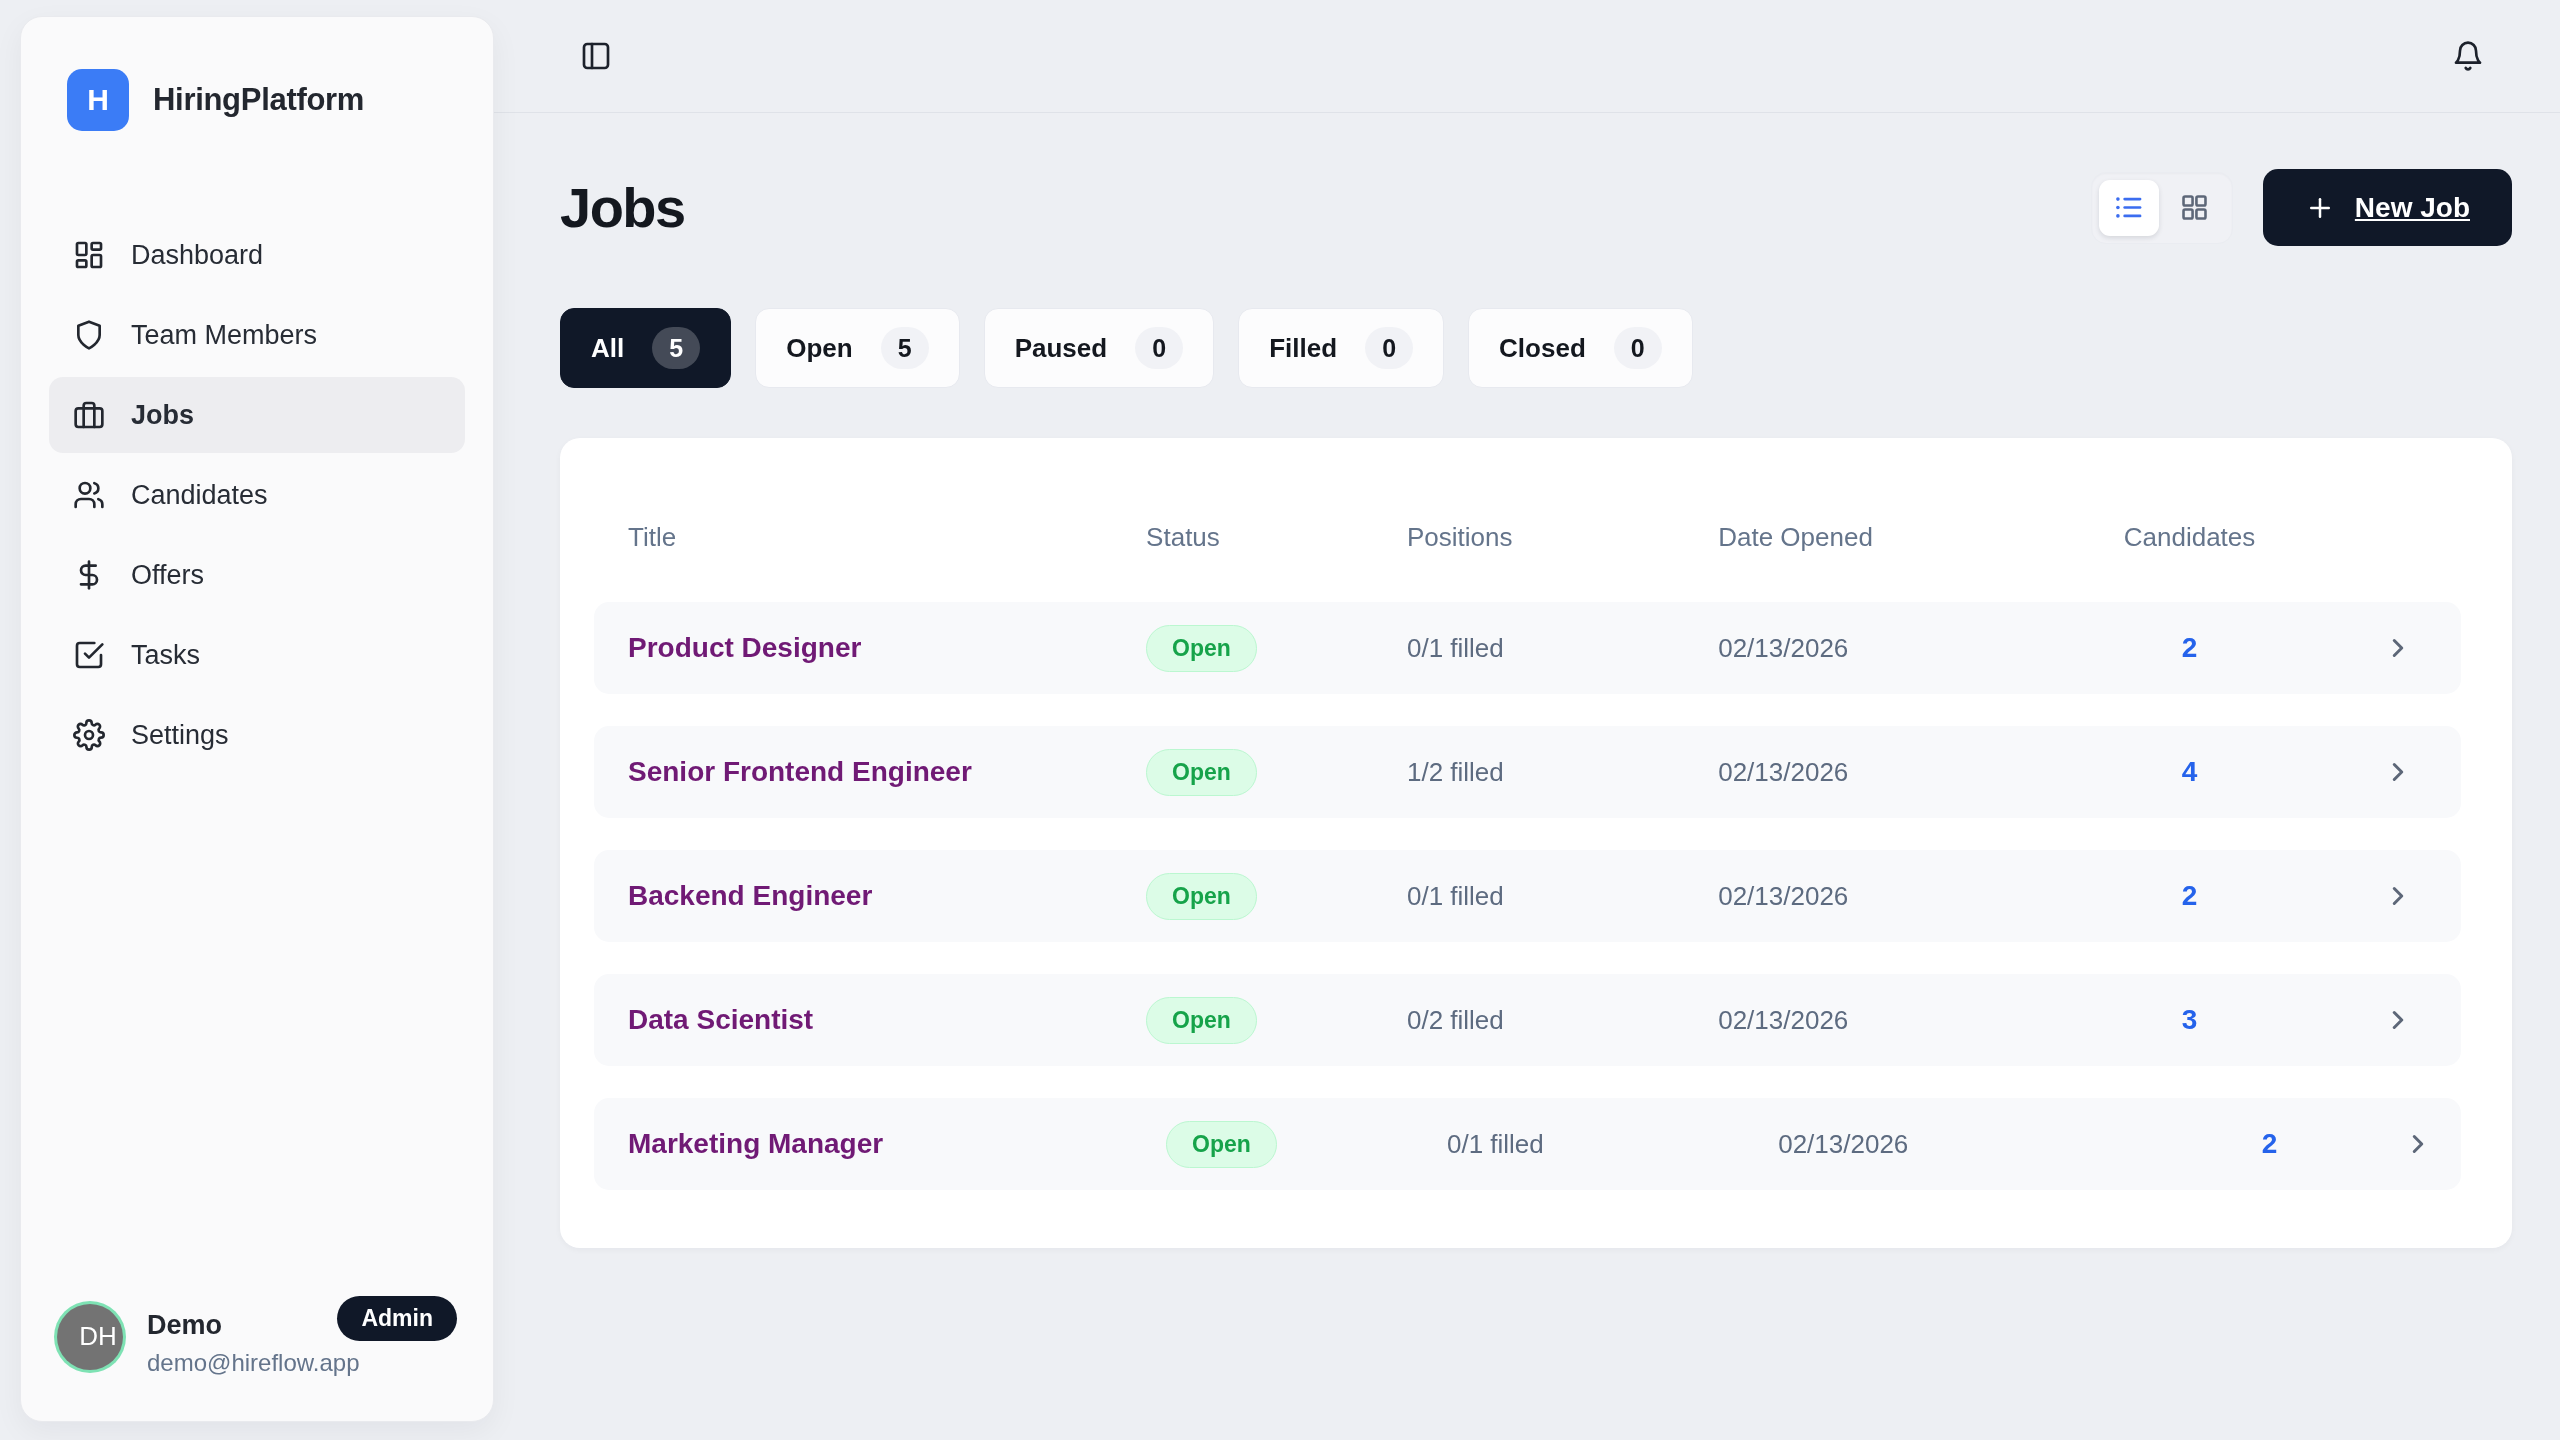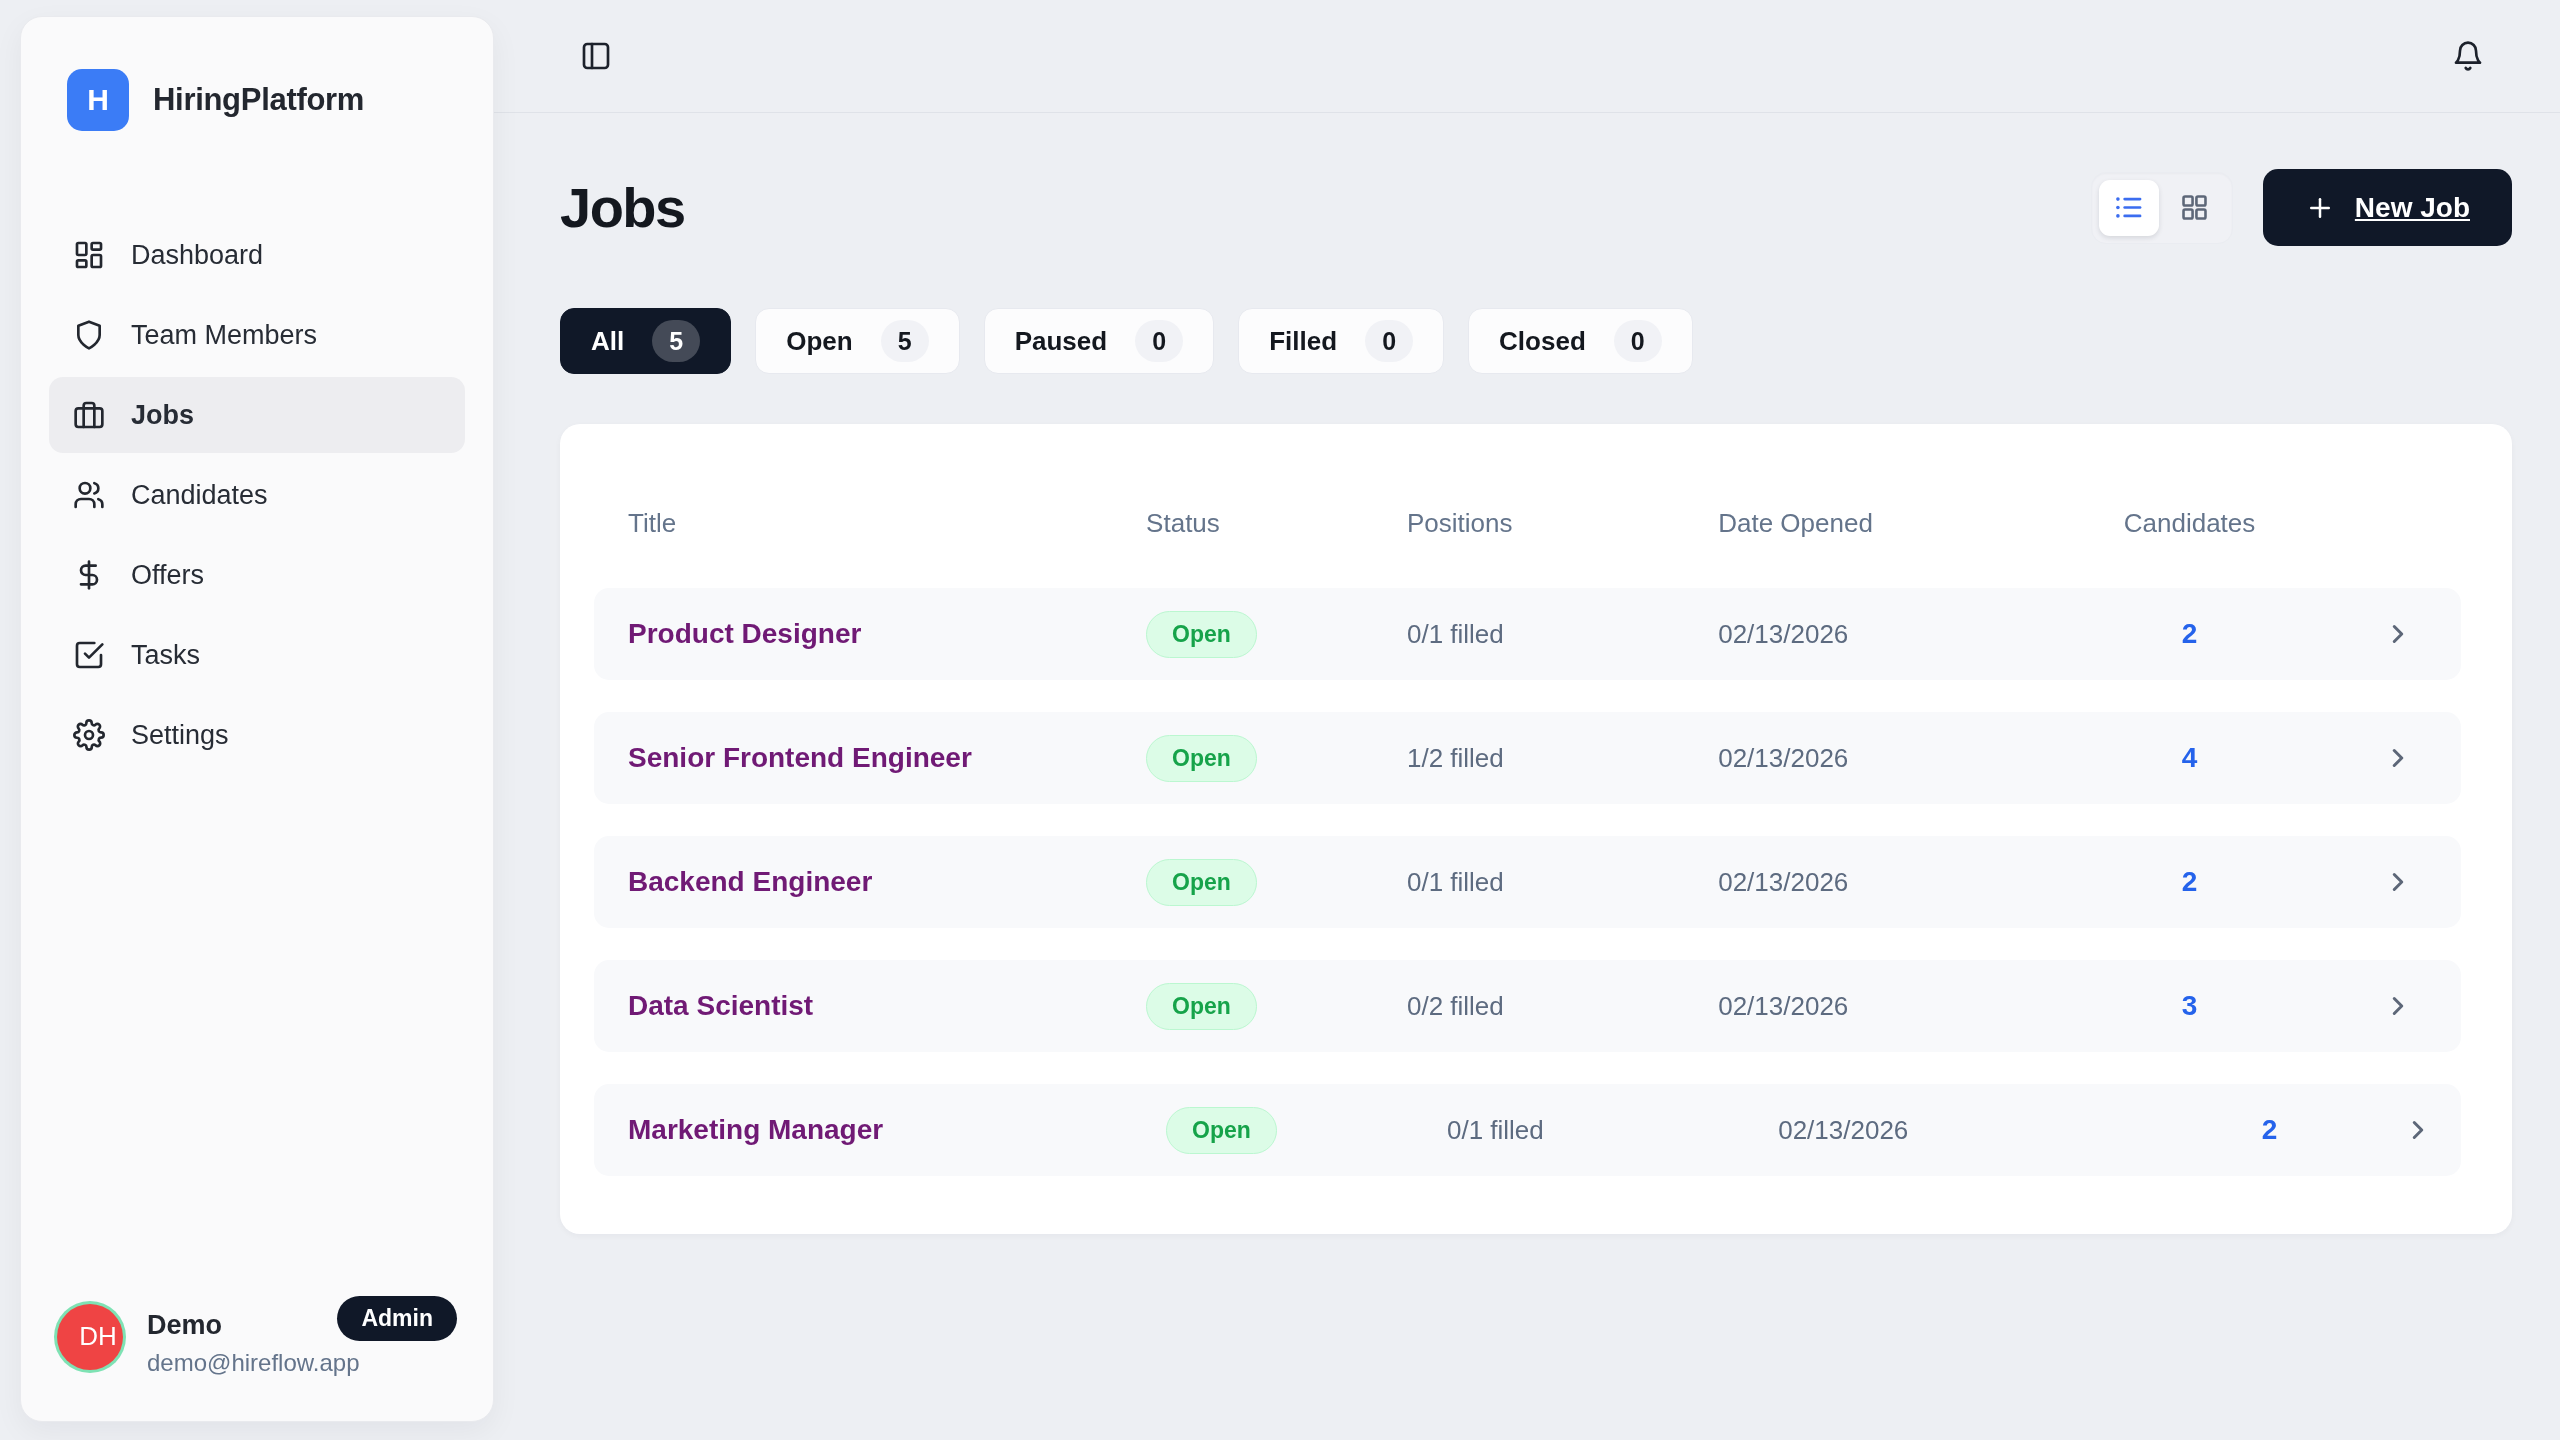--- a/index.html
+++ b/index.html
@@ -40,21 +40,21 @@
     font-size:27px; color:#272c35; font-weight:400;
     cursor:pointer;
   }
   .nav-item.active { background:#ededf0; font-weight:600; }
   .nav-icon { width:32px; height:32px; display:flex; }
   .nav-icon svg { width:32px; height:32px; stroke:#23272f; }
 
   .user-card { margin-top:auto; display:flex; align-items:center; gap:24px; padding:0 8px; }
   .avatar {
     width:66px; height:66px; border-radius:50%;
-    background:#ef4444; color:#fff;
+    background:#737373; color:#fff;
     display:flex; align-items:center; justify-content:center;
     font-size:26px; font-weight:500;
     box-shadow:0 0 0 3px #7ee2b4;
     flex:0 0 auto;
     padding-left:16px;
   }
   .user-info { flex:1; display:flex; flex-direction:column; gap:8px; }
   .user-row { display:flex; align-items:flex-end; justify-content:space-between; }
   .user-name { font-size:27px; font-weight:700; color:#23272f; }
   .role-badge {
@@ -100,21 +100,21 @@
     background:#101828; color:#fff;
     border:none; border-radius:15px;
     display:flex; align-items:center; gap:20px;
     font-family:"Liberation Sans", sans-serif;
     font-size:28px; font-weight:600; cursor:pointer;text-decoration:underline;
   }
   .new-job-btn svg { width:30px; height:30px; stroke:#fff; }
 
   .filters { margin-top:62px; display:flex; gap:24px; }
   .tab {
-    height:66px; padding:0 30px;
+    height:80px; padding:0 30px;
     display:flex; align-items:center; gap:28px;
     border-radius:14px; cursor:pointer;
     background:#fcfcfd; border:1px solid #e7e9ef;
     font-family:"Liberation Sans", sans-serif;
     font-size:26px; font-weight:600; color:#14181f;
   }
   .tab-count {
     min-width:48px; height:42px; padding:0 12px;
     border-radius:999px; background:#f1f2f6;
     display:flex; align-items:center; justify-content:center;

